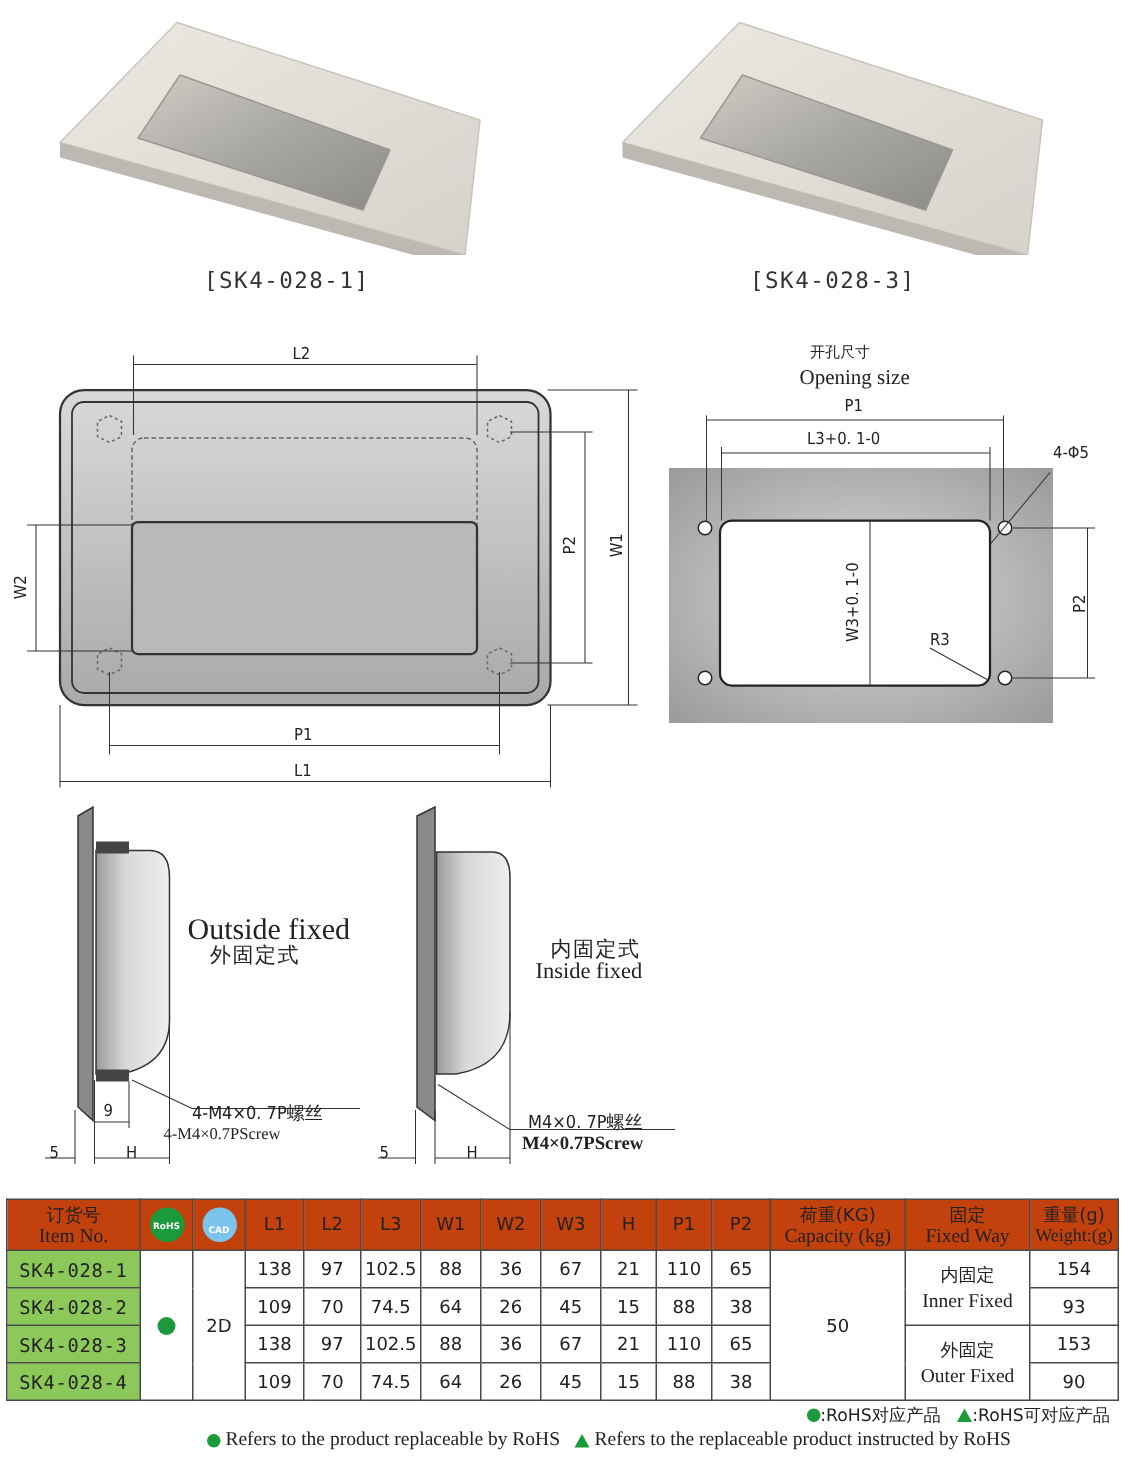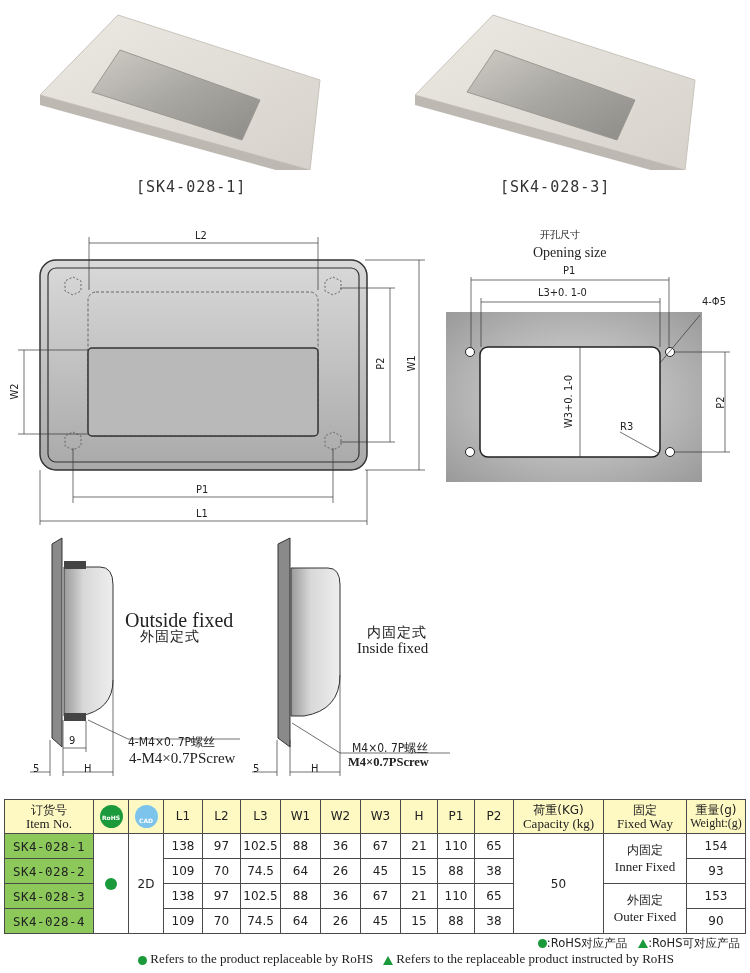--- a/index.html
+++ b/index.html
@@ -6,21 +6,21 @@
   body { width:750px; height:973px; position:relative; overflow:hidden;
          font-family:"DejaVu Sans", sans-serif; color:#222; }
   .abs { position:absolute; }
   .caption { font-family:"DejaVu Sans Mono", monospace; font-size:15px; letter-spacing:1px; color:#333; }
   .serif { font-family:"Liberation Serif", serif; }
   .cn { font-family:"DejaVu Sans", sans-serif; }
   .lbl { font-family:"DejaVu Sans Condensed","DejaVu Sans", sans-serif; font-size:11px; color:#222; }
   table.spec { position:absolute; left:4px; top:799px; border-collapse:collapse; width:741px; table-layout:fixed; }
   table.spec td, table.spec th { border:1px solid #4a4a4a; text-align:center; padding:0; font-weight:normal;
          font-family:"DejaVu Sans", sans-serif; font-size:12px; color:#222; }
-  table.spec th { background:#fef9c3; height:33px; line-height:13px; }
+  table.spec th { background:#c2410c; height:33px; line-height:13px; }
   table.spec td { height:24px; }
   table.spec td.item { background:#8cc85a; font-family:"DejaVu Sans Mono", monospace; font-size:12.5px; letter-spacing:0.5px; }
   .hdr-cn { font-size:12px; display:block; }
   .hdr-en { font-family:"Liberation Serif", serif; font-size:13px; display:block; }
   .dot { display:inline-block; width:12px; height:12px; border-radius:50%; background:#1a9a3a; vertical-align:middle; }
   .tri { display:inline-block; width:0; height:0; border-left:5px solid transparent; border-right:5px solid transparent; border-bottom:9px solid #1a9a3a; vertical-align:middle; }
   .badge { display:inline-block; width:23px; height:23px; border-radius:50%; color:#fff; font-size:6px; font-weight:bold; line-height:8px; vertical-align:middle; }
 </style>
 </head>
 <body>
@@ -167,21 +167,21 @@
         <line x1="128" y1="209" x2="240" y2="209"></line>
     </g>
   </svg>
   <div class="abs lbl" style="left:69px;top:204px;">9</div>
   <div class="abs lbl" style="left:33px;top:232px;">5</div>
   <div class="abs lbl" style="left:84px;top:232px;">H</div>
 </div>
 <div class="abs cn" style="left:140px;top:616px;font-size:14px;letter-spacing:1px;margin-top:12px;">外固定式</div>
 <div class="abs serif" style="left:125px;top:609px;font-size:20px;">Outside fixed</div>
 <div class="abs lbl" style="left:128px;top:734px;font-size:12px;">4-M4×0. 7P螺丝</div>
-<div class="abs serif" style="left:129px;top:750px;font-size:15px;">4-M4×0.7PScrew</div>
+<div class="abs serif" style="left:109px;top:750px;font-size:11px;">4-M4×0.7PScrew</div>
 
 <div class="abs" style="left:240px;top:530px;width:230px;height:260px;">
   <svg width="230" height="260" viewBox="0 0 230 260">
     <polygon points="38,14 50,8 50,217 38,208" fill="#8a8a8a" stroke="#333"></polygon>
     <path d="M51,38 L88,38 Q100,38 100,55 L100,145 Q100,180 64,186 L51,186 Z" fill="url(#sideg)" stroke="#333"></path>
     <g stroke="#333" stroke-width="0.7" fill="none">
       <line x1="37" y1="210" x2="37" y2="246"></line>
         <line x1="50" y1="210" x2="50" y2="246"></line>
       <line x1="100" y1="145" x2="100" y2="246"></line>
       <line x1="12" y1="242" x2="37" y2="242"></line>

